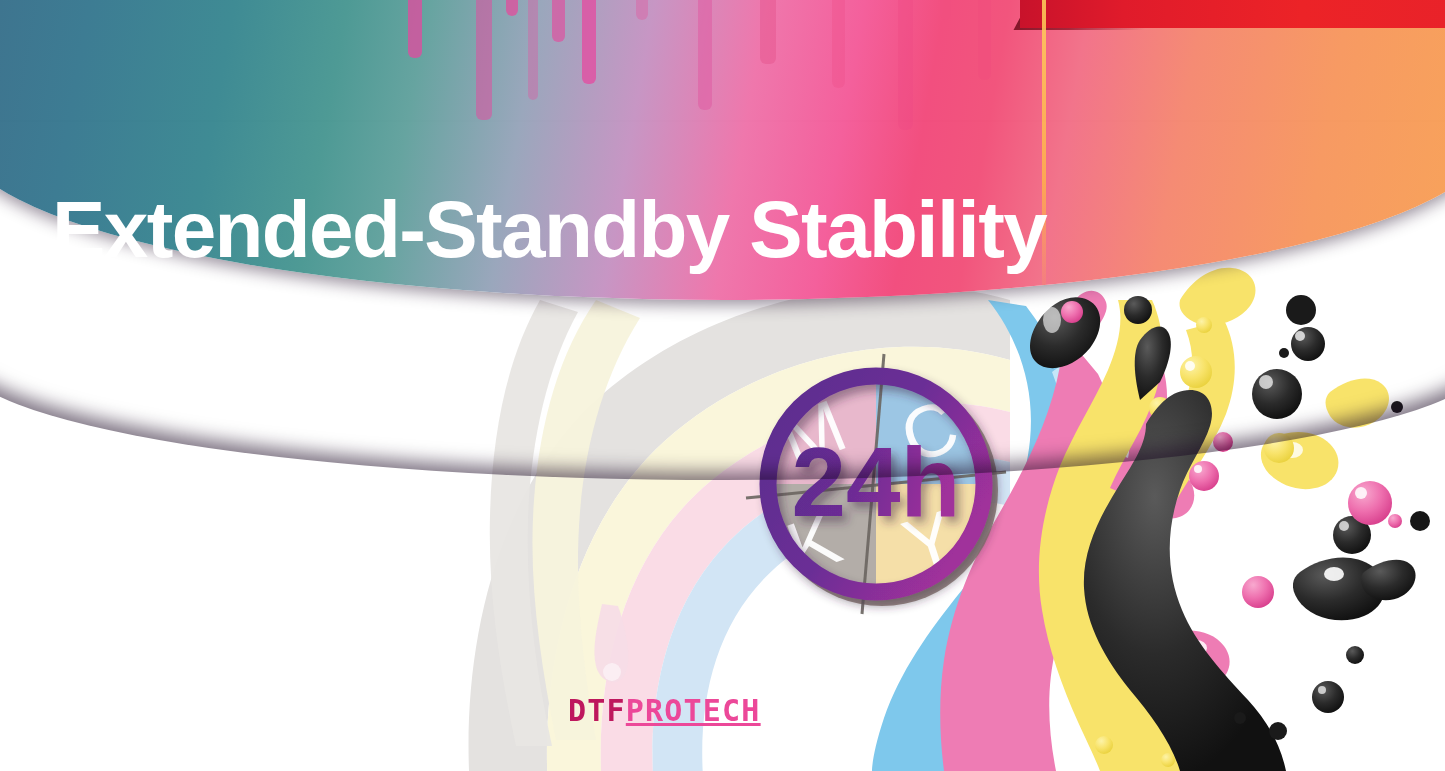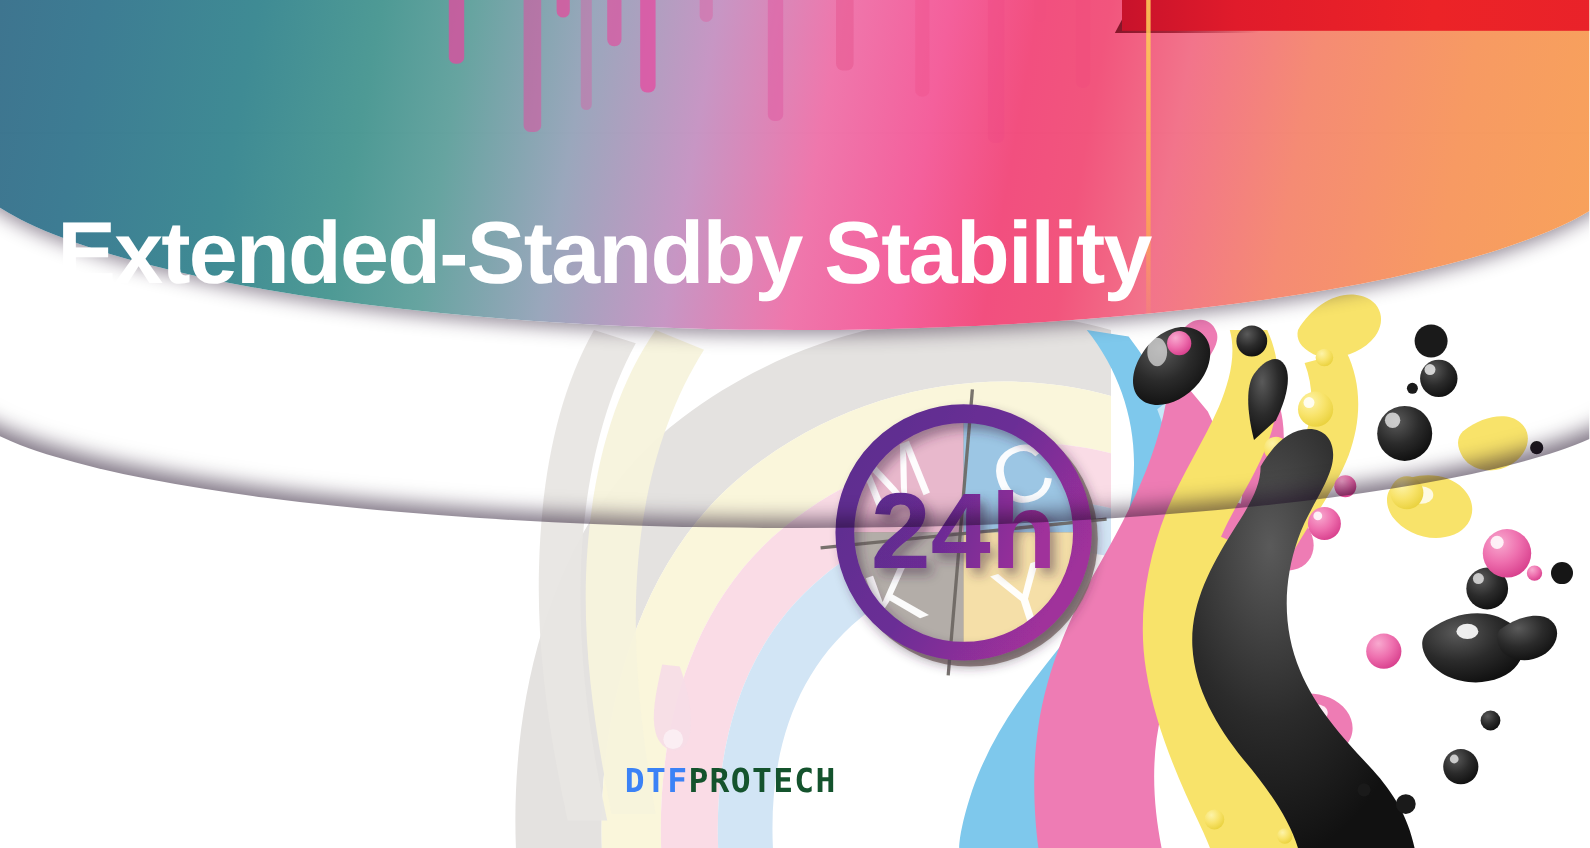--- a/index.html
+++ b/index.html
@@ -148,22 +148,22 @@
   
   .logo {
     position: absolute;
     left: 568px;
     top: 693px;
     font-size: 30px;
     font-weight: 700;
     letter-spacing: 1.2px;
     font-family: "DejaVu Sans Mono", monospace;
   }
-  .logo .dtf { color: #3b82f6; }
-  .logo .protech { color: #14532d; }
+  .logo .dtf { color: #be185d; }
+  .logo .protech { color: #ec4899; text-decoration: underline; }
 </style>
 </head>
 <body>
 
 <div id="stage">
 
   <div class="swirl-layer">
     <svg width="1445" height="771" viewBox="0 0 1445 771" xmlns="http://www.w3.org/2000/svg">
       <defs>
         <clipPath id="stageClip">

